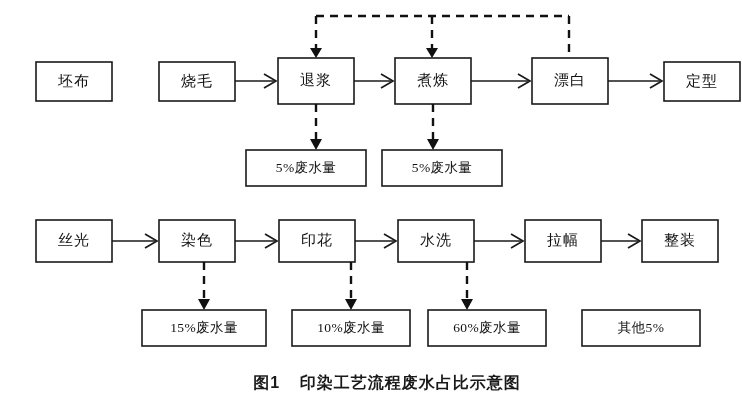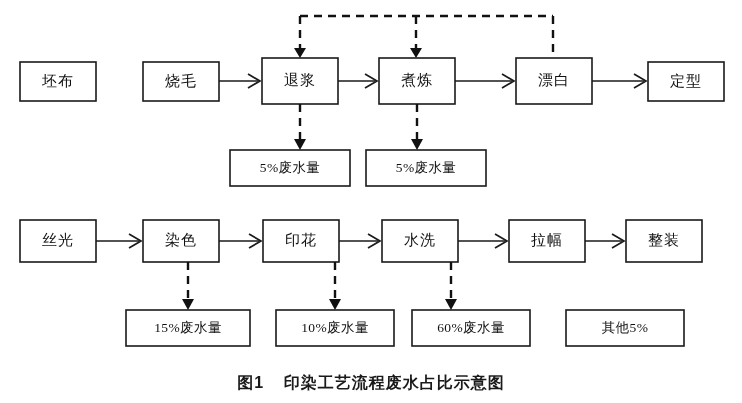--- a/index.html
+++ b/index.html
@@ -9,21 +9,21 @@
   }
   body {
     width: 742px;
     height: 403px;
     position: relative;
     overflow: hidden;
     font-family: "Liberation Serif", "DejaVu Serif", serif;
   }
   #diagram-root {
     position: absolute;
-    left: 0; top: 0;
+    left: 16px; top: 0;
     width: 676px;
     height: 403px;
   }
   svg {
     display: block;
     width: 742px;
     height: 403px;
   }
   .proc-box rect,
   .waste-box rect {

